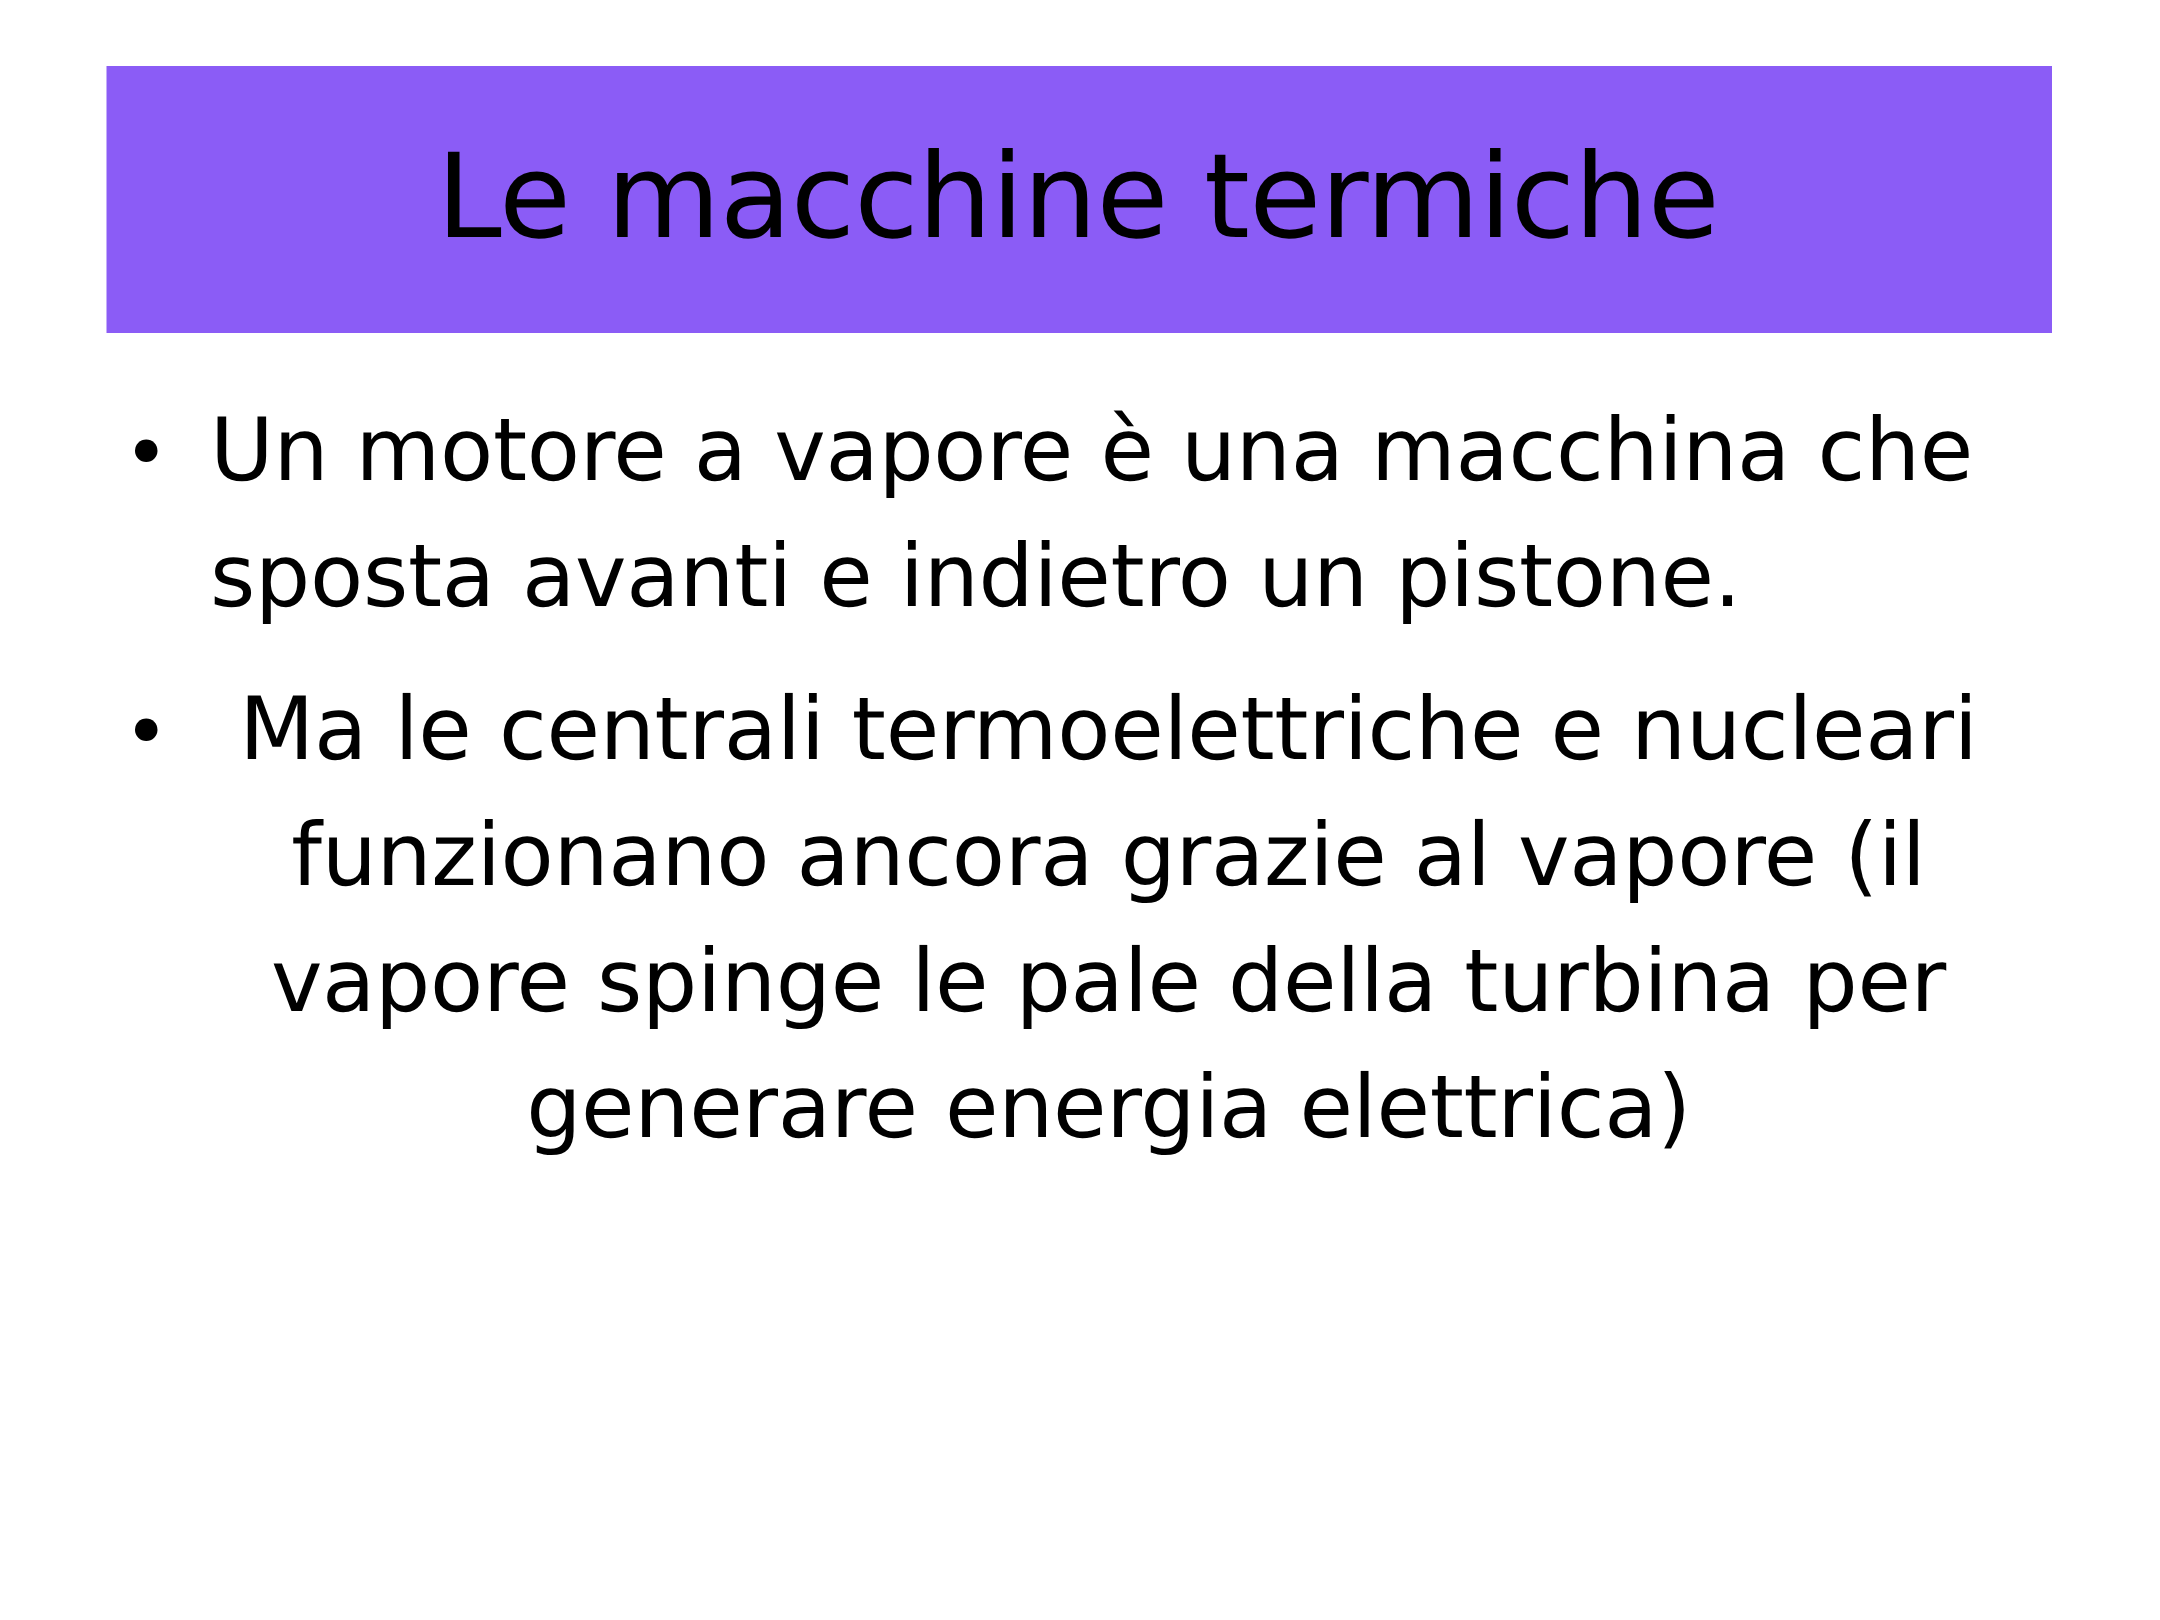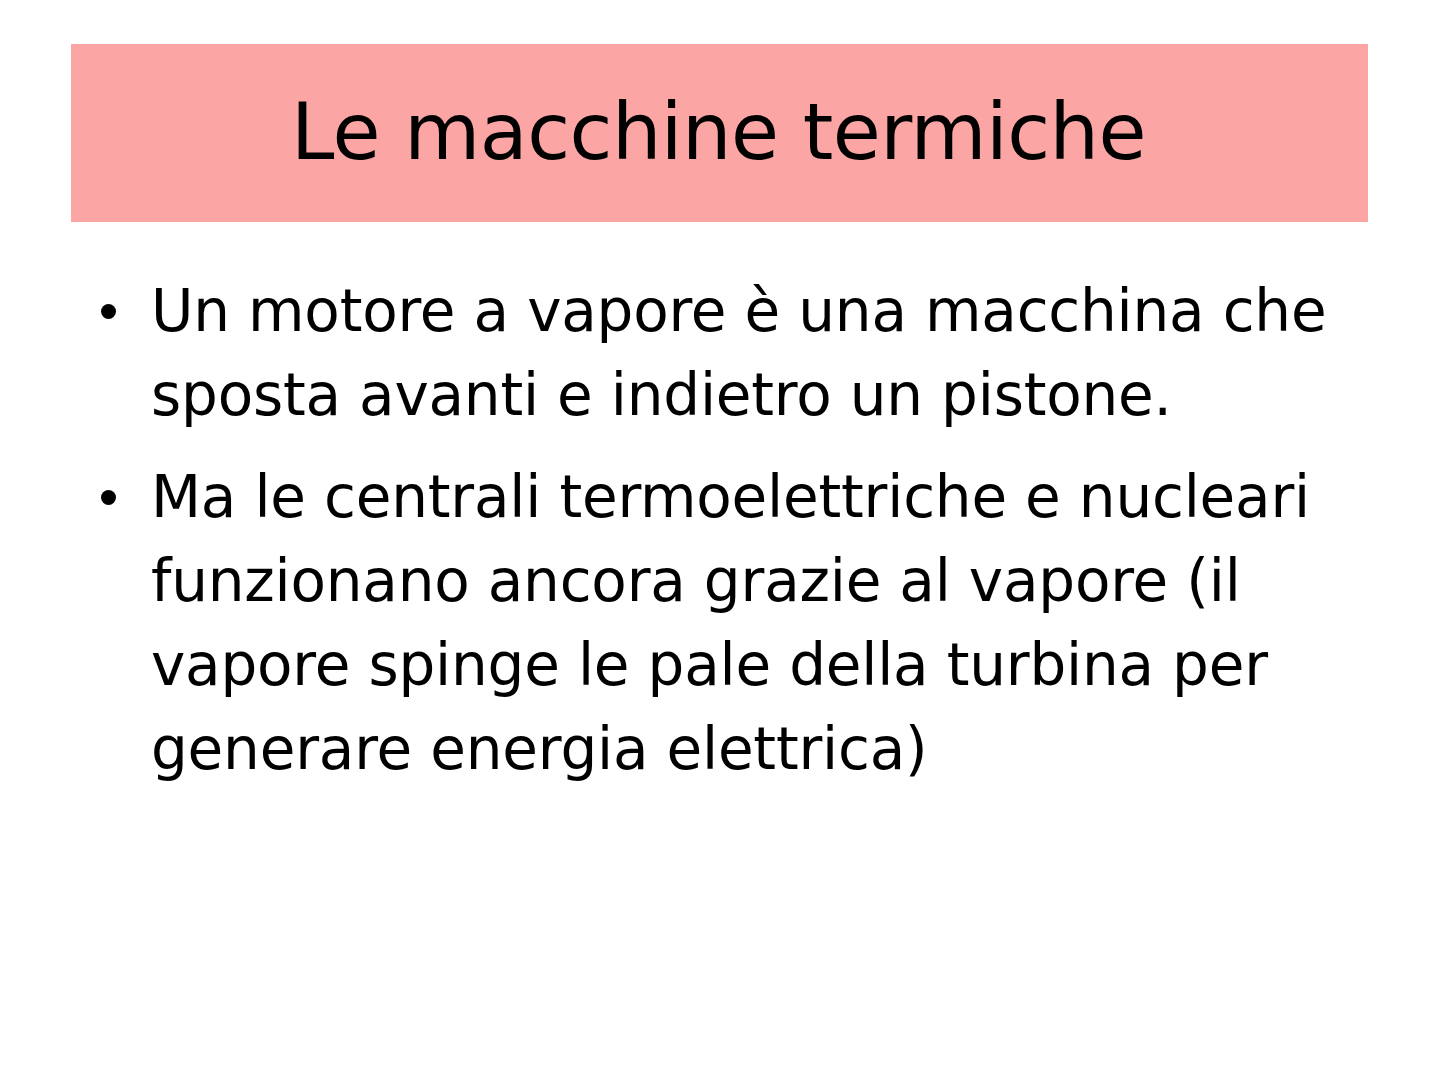--- a/index.html
+++ b/index.html
@@ -19,21 +19,21 @@
     -webkit-font-smoothing: antialiased;
   }
 
   
   .title-banner {
     position: absolute;
     left: 71px;
     top: 44px;
     width: 1297px;
     height: 178px;
-    background: #fca5a5;
+    background: #8b5cf6;
     display: flex;
     align-items: center;
     justify-content: center;
     box-sizing: border-box;
   }
 
   .title-text {
     font-size: 78px;
     line-height: 1.05;
     font-weight: 400;
@@ -47,37 +47,38 @@
   
   .body-area {
     position: absolute;
     left: 78px;
     top: 258px;
     width: 1260px;
   }
 
   .bullet-list {
     list-style: none;
-    margin: 11px;
+    margin: 0;
     padding: 0;
   }
 
   .bullet-item {
     position: relative;
     padding-left: 62px;
     margin: 0 0 18px 0;
     font-size: 58px;
     line-height: 84px;
     color: #000000;
     font-weight: 400;
     letter-spacing: -0.2px;
   }
 
   .bullet-item:last-child {
     margin-bottom: 0;
+    text-align: center;
   }
 
   .bullet-marker {
     position: absolute;
     left: 12px;
     top: 0;
     width: 18px;
     height: 84px;
     display: flex;
     align-items: center;

